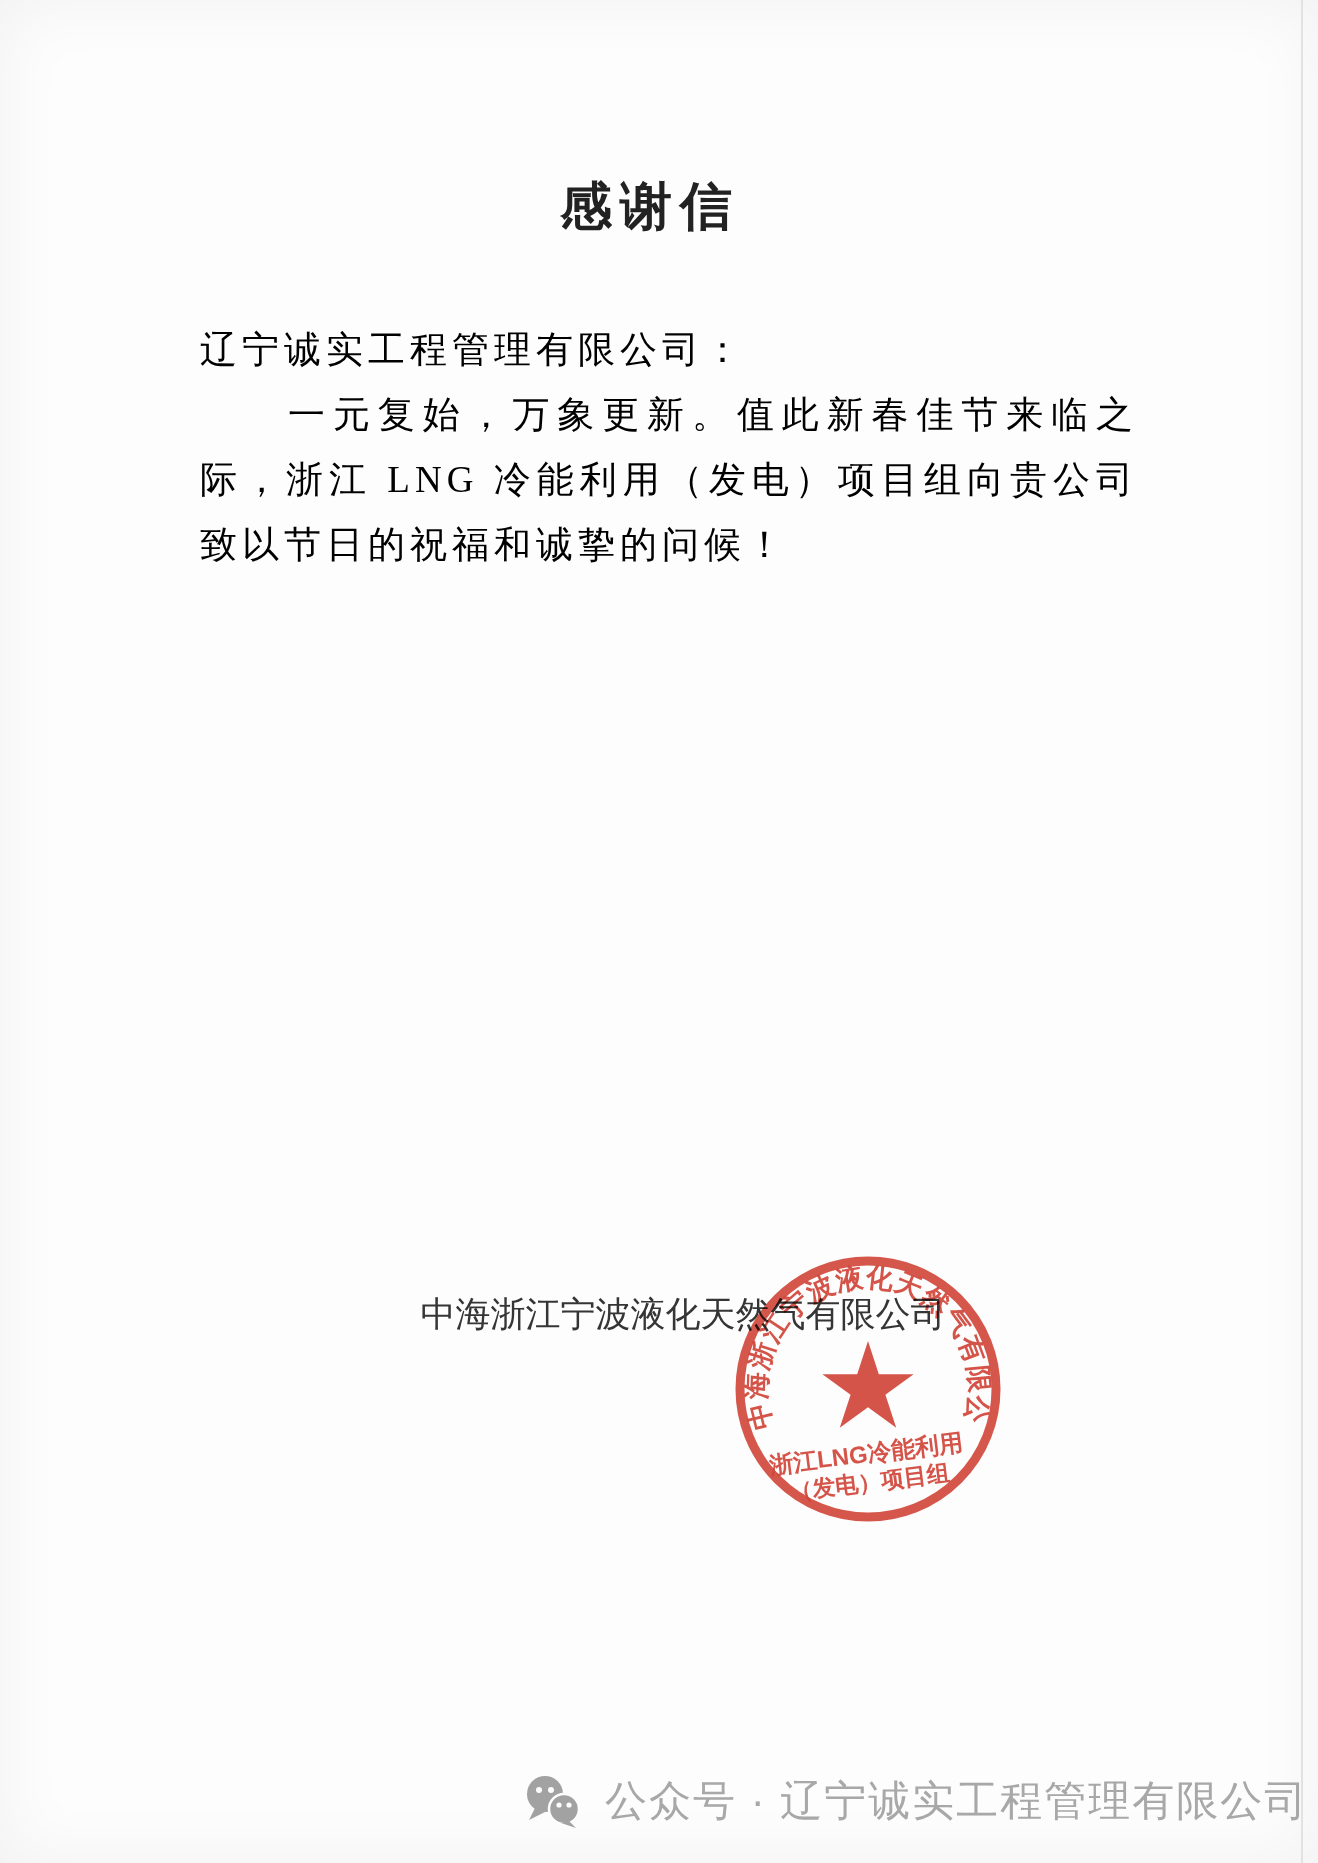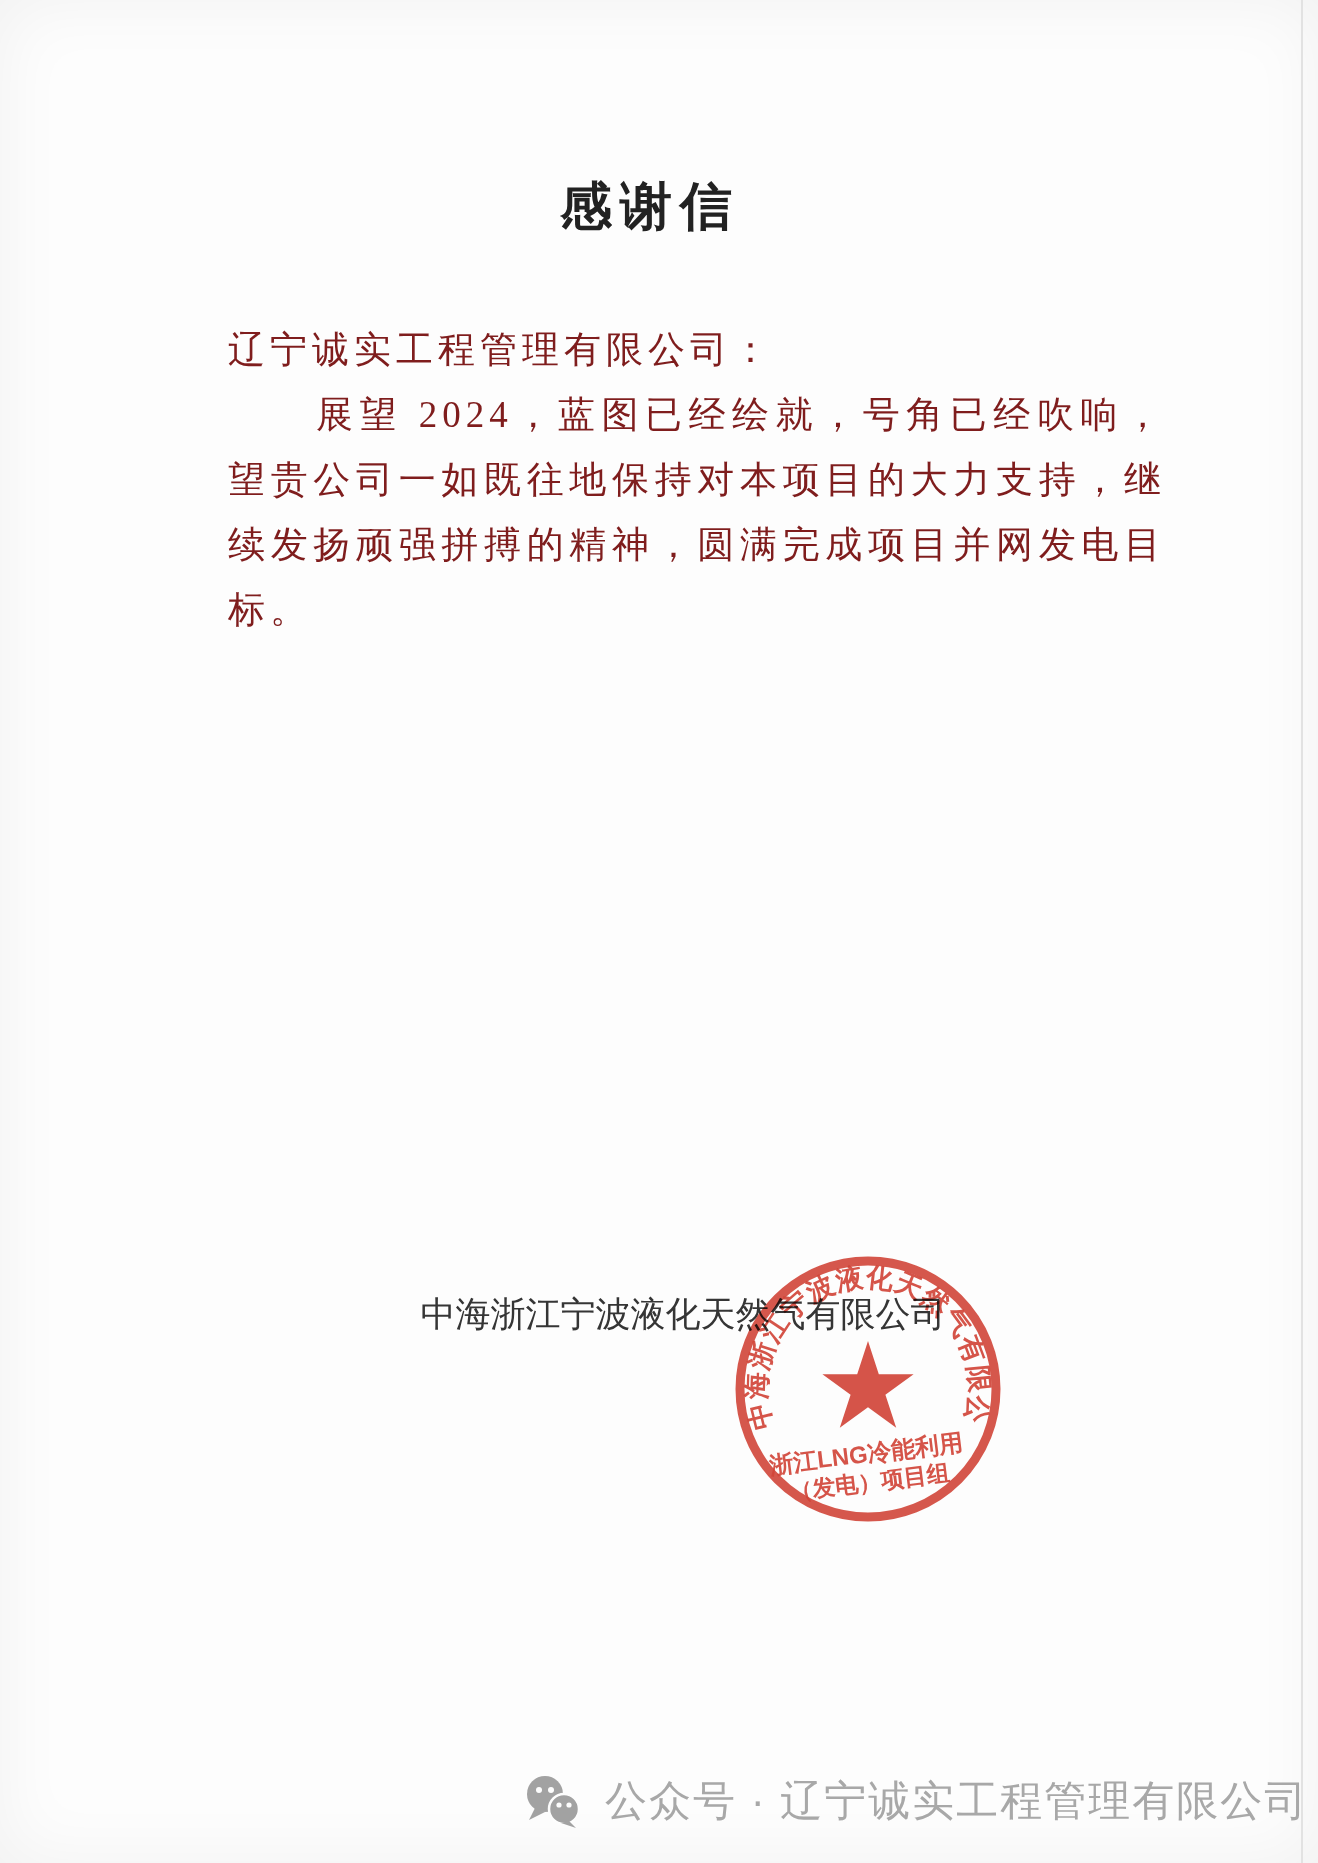--- a/index.html
+++ b/index.html
@@ -22,24 +22,23 @@
     font-family:"Liberation Sans","DejaVu Sans",sans-serif;
     font-weight:bold;
     font-size:52px;line-height:60px;
     letter-spacing:8px;
     color:#222;
   }
   .body-text{
     position:absolute;left:200px;top:317px;width:938px;
     font-size:37px;line-height:65px;
     letter-spacing:5px;
-    color:#7f1d1d;
+    color:#000000;
     text-align:justify;
     text-justify:inter-character;
-    margin-left:28px;
   }
   .body-text p{margin:0;padding:0;}
   .body-text p.indent{text-indent:88px;}
   .sig-line{
     position:absolute;
     white-space:nowrap;
     font-size:35px;line-height:50px;
     color:#353535;
     transform:translateX(-50%);
   }
@@ -67,21 +66,21 @@
 <body>
 
 <div class="page">
 
   <div class="scan-edge"></div>
 
   <div class="doc-title">感谢信</div>
 
   <div class="body-text">
     <p>辽宁诚实工程管理有限公司：</p>
-    <p class="indent">展望 2024，蓝图已经绘就，号角已经吹响，望贵公司一如既往地保持对本项目的大力支持，继续发扬顽强拼搏的精神，圆满完成项目并网发电目标。</p>
+    <p class="indent">一元复始，万象更新。值此新春佳节来临之际，浙江 LNG 冷能利用（发电）项目组向贵公司致以节日的祝福和诚挚的问候！</p>
   </div>
 
   <div class="sig-line sig-company">中海浙江宁波液化天然气有限公司</div>
 
   <svg class="seal" viewBox="0 0 270 270">
     <defs>
       <path id="sealArc" d="M 42.6 178.1 A 102 102 0 1 1 227.4 178.1" fill="none"></path>
     </defs>
 
     <circle cx="135" cy="135" r="128" fill="none" stroke="#cf3527" stroke-width="9" stroke-opacity="0.9"></circle>

